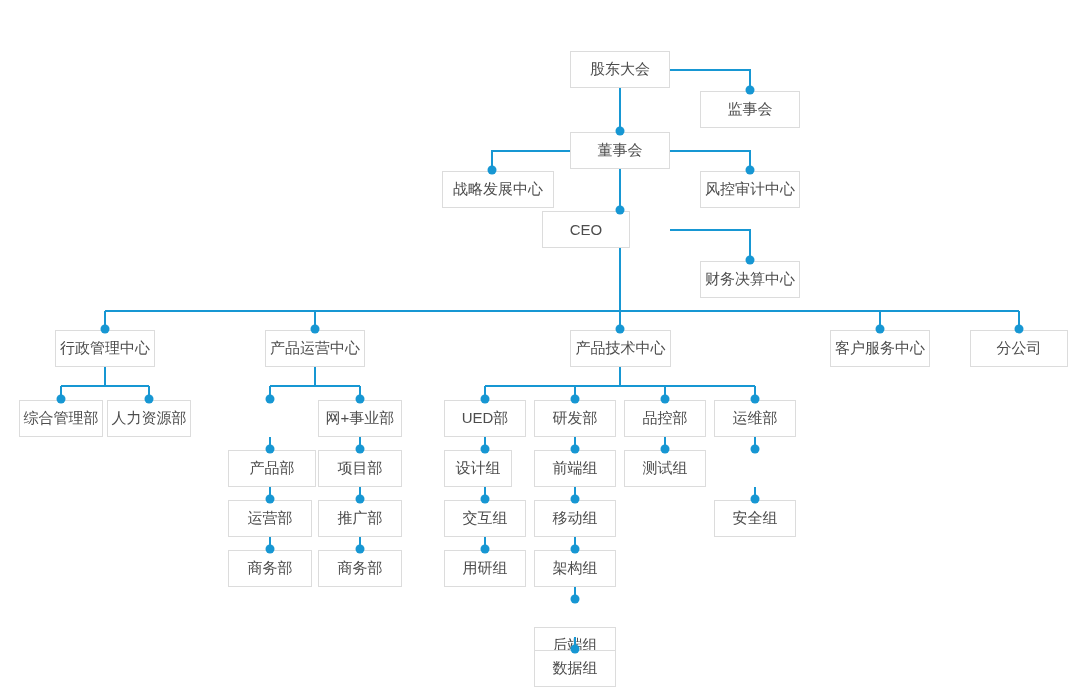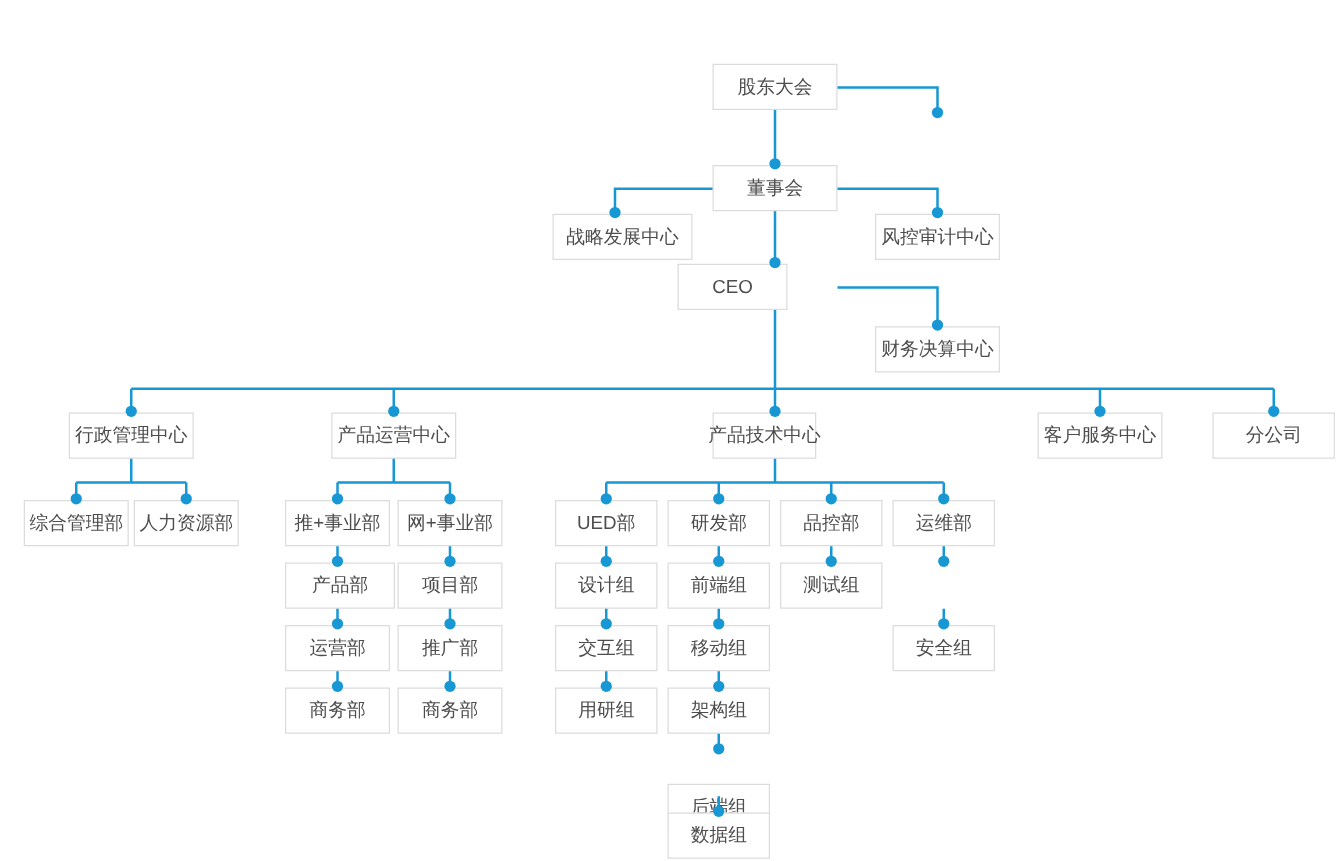--- a/index.html
+++ b/index.html
@@ -135,49 +135,49 @@
     <circle cx="575" cy="499" r="4.5"></circle>
     <circle cx="575" cy="549" r="4.5"></circle>
     <circle cx="575" cy="599" r="4.5"></circle>
     <circle cx="575" cy="649" r="4.5"></circle>
     <circle cx="665" cy="449" r="4.5"></circle>
     <circle cx="755" cy="449" r="4.5"></circle>
     <circle cx="755" cy="499" r="4.5"></circle>
   </svg>
 
   <div class="node" style="left:570px;top:51px;width:100px">股东大会</div>
+  <div class="node" style="left:700px;top:91px;width:100px">监事会</div>
   <div class="node" style="left:570px;top:132px;width:100px">董事会</div>
   <div class="node" style="left:442px;top:171px;width:112px">战略发展中心</div>
   <div class="node" style="left:700px;top:171px;width:100px">风控审计中心</div>
   <div class="node" style="left:542px;top:211px;width:88px">CEO</div>
   <div class="node" style="left:700px;top:261px;width:100px">财务决算中心</div>
 
   <div class="node" style="left:55px;top:330px;width:100px">行政管理中心</div>
   <div class="node" style="left:265px;top:330px;width:100px">产品运营中心</div>
-  <div class="node" style="left:570px;top:330px;width:83px">产品技术中心</div>
+  <div class="node" style="left:570px;top:330px;width:101px">产品技术中心</div>
   <div class="node" style="left:830px;top:330px;width:100px">客户服务中心</div>
   <div class="node" style="left:19px;top:400px;width:84px">综合管理部</div>
 
   <div class="node" style="left:970px;top:330px;width:98px">分公司</div>
   <div class="node" style="left:107px;top:400px;width:84px">人力资源部</div>
 
-  <div class="node" style="left:228px;top:400px;width:84px">推+事业部</div>
   <div class="node" style="left:318px;top:400px;width:84px">网+事业部</div>
   <div class="node" style="left:228px;top:450px;width:88px">产品部</div>
   <div class="node" style="left:228px;top:500px;width:84px">运营部</div>
   <div class="node" style="left:228px;top:550px;width:84px">商务部</div>
   <div class="node" style="left:318px;top:450px;width:84px">项目部</div>
   <div class="node" style="left:318px;top:500px;width:84px">推广部</div>
   <div class="node" style="left:318px;top:550px;width:84px">商务部</div>
 
   <div class="node" style="left:444px;top:400px;width:82px">UED部</div>
   <div class="node" style="left:534px;top:400px;width:82px">研发部</div>
   <div class="node" style="left:624px;top:400px;width:82px">品控部</div>
   <div class="node" style="left:714px;top:400px;width:82px">运维部</div>
-  <div class="node" style="left:444px;top:450px;width:82px">设计组</div>
+  <div class="node" style="left:444px;top:450px;width:68px">设计组</div>
   <div class="node" style="left:444px;top:500px;width:82px">交互组</div>
   <div class="node" style="left:444px;top:550px;width:82px">用研组</div>
   <div class="node" style="left:534px;top:450px;width:82px">前端组</div>
   <div class="node" style="left:534px;top:500px;width:82px">移动组</div>
   <div class="node" style="left:534px;top:550px;width:82px">架构组</div>
   <div class="node" style="left:534px;top:627px;width:82px">后端组</div>
   <div class="node" style="left:534px;top:650px;width:82px">数据组</div>
   <div class="node" style="left:624px;top:450px;width:82px">测试组</div>
   <div class="node" style="left:714px;top:500px;width:82px">安全组</div>
 

